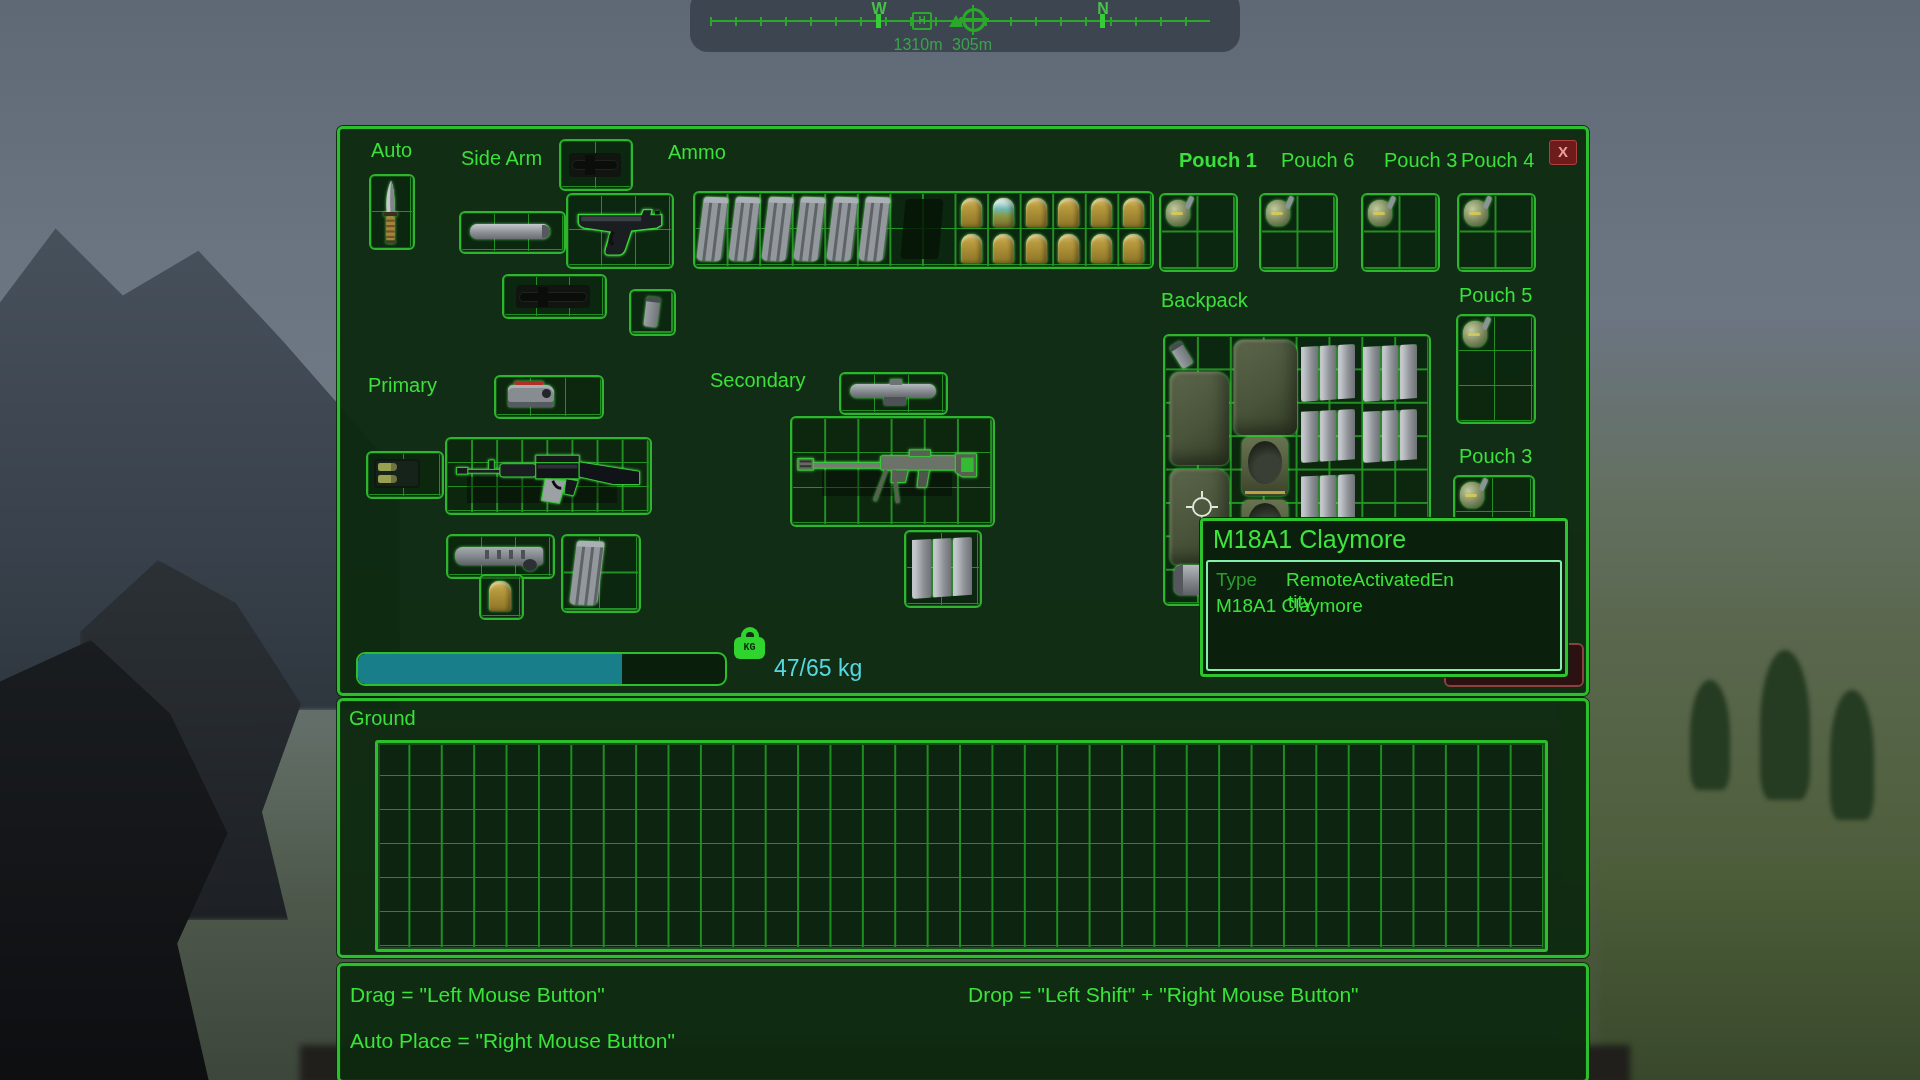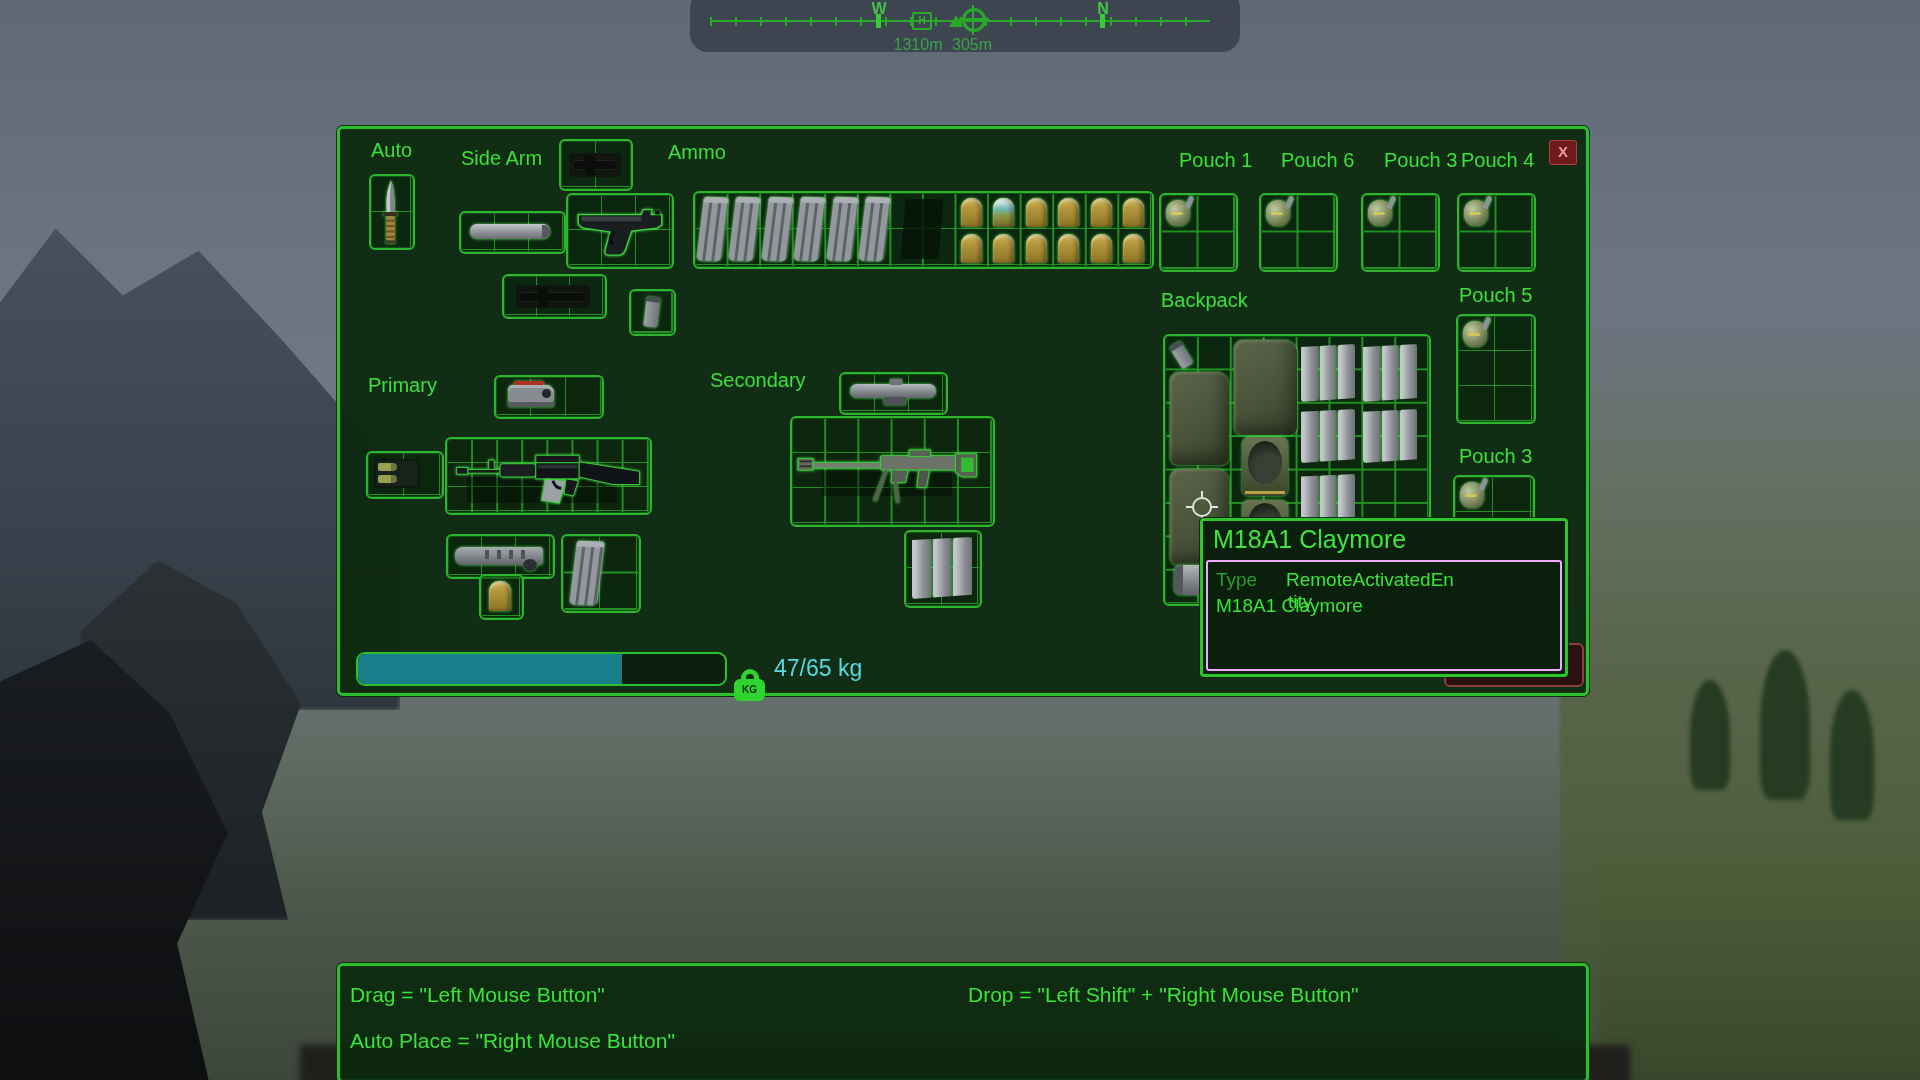--- a/index.html
+++ b/index.html
@@ -110,21 +110,21 @@
   
   .closebtn{position:absolute;width:26px;height:23px;background:#6e1b1b;border:1px solid #b04040;border-radius:3px;
     color:#ef9c9c;font-size:15px;font-weight:bold;text-align:center;line-height:22px;cursor:pointer;}
   .dropall{position:absolute;background:#2b1111;border:2px solid #8c4040;border-radius:6px;
     color:#a03a3a;font-size:20px;text-align:center;}
 
   
   .tooltip{position:absolute;left:1200px;top:518px;width:362px;height:153px;border:3px solid #2dc42d;border-radius:4px;
     background:#0a200c;z-index:30;box-shadow:0 0 0 1px rgba(6,40,8,.9);}
   .tt-title{position:absolute;left:0;right:0;top:0;height:36px;color:#3fe43f;font-size:25px;line-height:36px;padding-left:10px;}
-  .tt-body{position:absolute;left:3px;right:3px;top:39px;bottom:3px;border:2px solid #f0abfc;border-radius:3px;padding-left:47px;}
+  .tt-body{position:absolute;left:3px;right:3px;top:39px;bottom:3px;border:2px solid #86efac;border-radius:3px;padding-left:47px;}
   .tt-type{position:absolute;left:8px;top:7px;color:#2f9a2f;font-size:19px;}
   .tt-val1{position:absolute;left:78px;top:7px;color:#3ae43a;font-size:19px;}
   .tt-val2{position:absolute;left:80px;top:29px;color:#3ae43a;font-size:19px;}
   .tt-name{position:absolute;left:8px;top:33px;color:#3ae43a;font-size:19px;}
 
   
   .groundgrid{position:absolute;left:35px;top:39px;width:1167px;height:206px;border:3px solid #2dbe2d;border-radius:3px;
     background-color:#0c2410;box-shadow:inset 0 0 0 2px #164d18;
     background-image:linear-gradient(to right,#1e8f1e 1.5px,transparent 1.5px),
                      linear-gradient(to bottom,#1e8f1e 1.5px,transparent 1.5px);
@@ -158,21 +158,21 @@
     <div class="c-circ"></div>
     <span class="c-dist" style="left:228px;">1310m</span>
     <span class="c-dist" style="left:282px;">305m</span>
   </div>
 
   <div class="panel" style="left:337px;top:126px;width:1246px;height:564px;">
 
     <span class="lbl" style="left:31px;top:10px;">Auto</span>
     <span class="lbl" style="left:121px;top:18px;">Side Arm</span>
     <span class="lbl" style="left:328px;top:12px;">Ammo</span>
-    <span class="lbl" style="left:839px;top:20px;">Pouch 1</span>
+    <span class="lbl" style="left:839px;top:20px;font-weight:bold;">Pouch 1</span>
     <span class="lbl" style="left:941px;top:20px;">Pouch 6</span>
     <span class="lbl" style="left:1044px;top:20px;">Pouch 3</span>
     <span class="lbl" style="left:1121px;top:20px;">Pouch 4</span>
     <div class="closebtn" style="left:1209px;top:11px;">X</div>
 
     <div class="slot" style="left:29px;top:45px;width:42px;height:72px;--cw:40px;--ch:36px;">
       <div class="lines"></div>
       <svg class="ic glow" style="left:7px;top:3px;" width="26" height="66" viewBox="0 0 24 60">
         <path d="M12 1 C8 10 7 20 8 30 L15 30 C15.5 18 15 9 12 1 Z" fill="#c3c8cd"></path>
         <path d="M12 1 C11 12 11 22 11.5 30 L15 30 C15.5 18 15 9 12 1 Z" fill="#80858a"></path>
@@ -386,39 +386,43 @@
       <div class="ic bundle glow" style="left:6px;top:5px;width:60px;height:62px;">
           <i></i>
           <i></i>
           <i></i>
         </div>
     </div>
 
     <div class="wbar" style="left:16px;top:523px;width:367px;height:30px;">
       <div class="wfill" style="width:72%;"></div>
     </div>
-    <div class="kgicon" style="left:394px;top:540px;width:31px;height:32px;">
+    <div class="kgicon" style="left:394px;top:498px;width:31px;height:32px;font-family:Liberation Mono, monospace;">
       <div class="handle"></div>
       <div class="body">KG</div>
     </div>
     <span class="wtext" style="left:434px;top:526px;">47/65 kg</span>
 
     <div class="dropall" style="left:1104px;top:514px;width:136px;height:40px;line-height:40px;">Drop All</div>
   </div>
 
   <div class="tooltip">
     <div class="tt-title">M18A1 Claymore</div>
     <div class="tt-body">
       <span class="tt-type">Type</span>
       <span class="tt-val1">RemoteActivatedEn</span>
       <span class="tt-val2">tity</span>
       <span class="tt-name">M18A1 Claymore</span>
     </div>
   </div>
 
+  <div class="panel" style="left:337px;top:698px;width:1246px;height:254px;">
+    <span class="lbl" style="left:9px;top:6px;">Ground</span>
+    <div class="groundgrid"></div>
+  </div>
 
   <div class="panel" style="left:337px;top:963px;width:1246px;height:114px;">
     <span class="helptext" style="left:10px;top:17px;">Drag = "Left Mouse Button"</span>
     <span class="helptext" style="left:628px;top:17px;">Drop = "Left Shift" + "Right Mouse Button"</span>
     <span class="helptext" style="left:10px;top:63px;">Auto Place = "Right Mouse Button"</span>
   </div>
 
 </div>
 
 </body></html>

